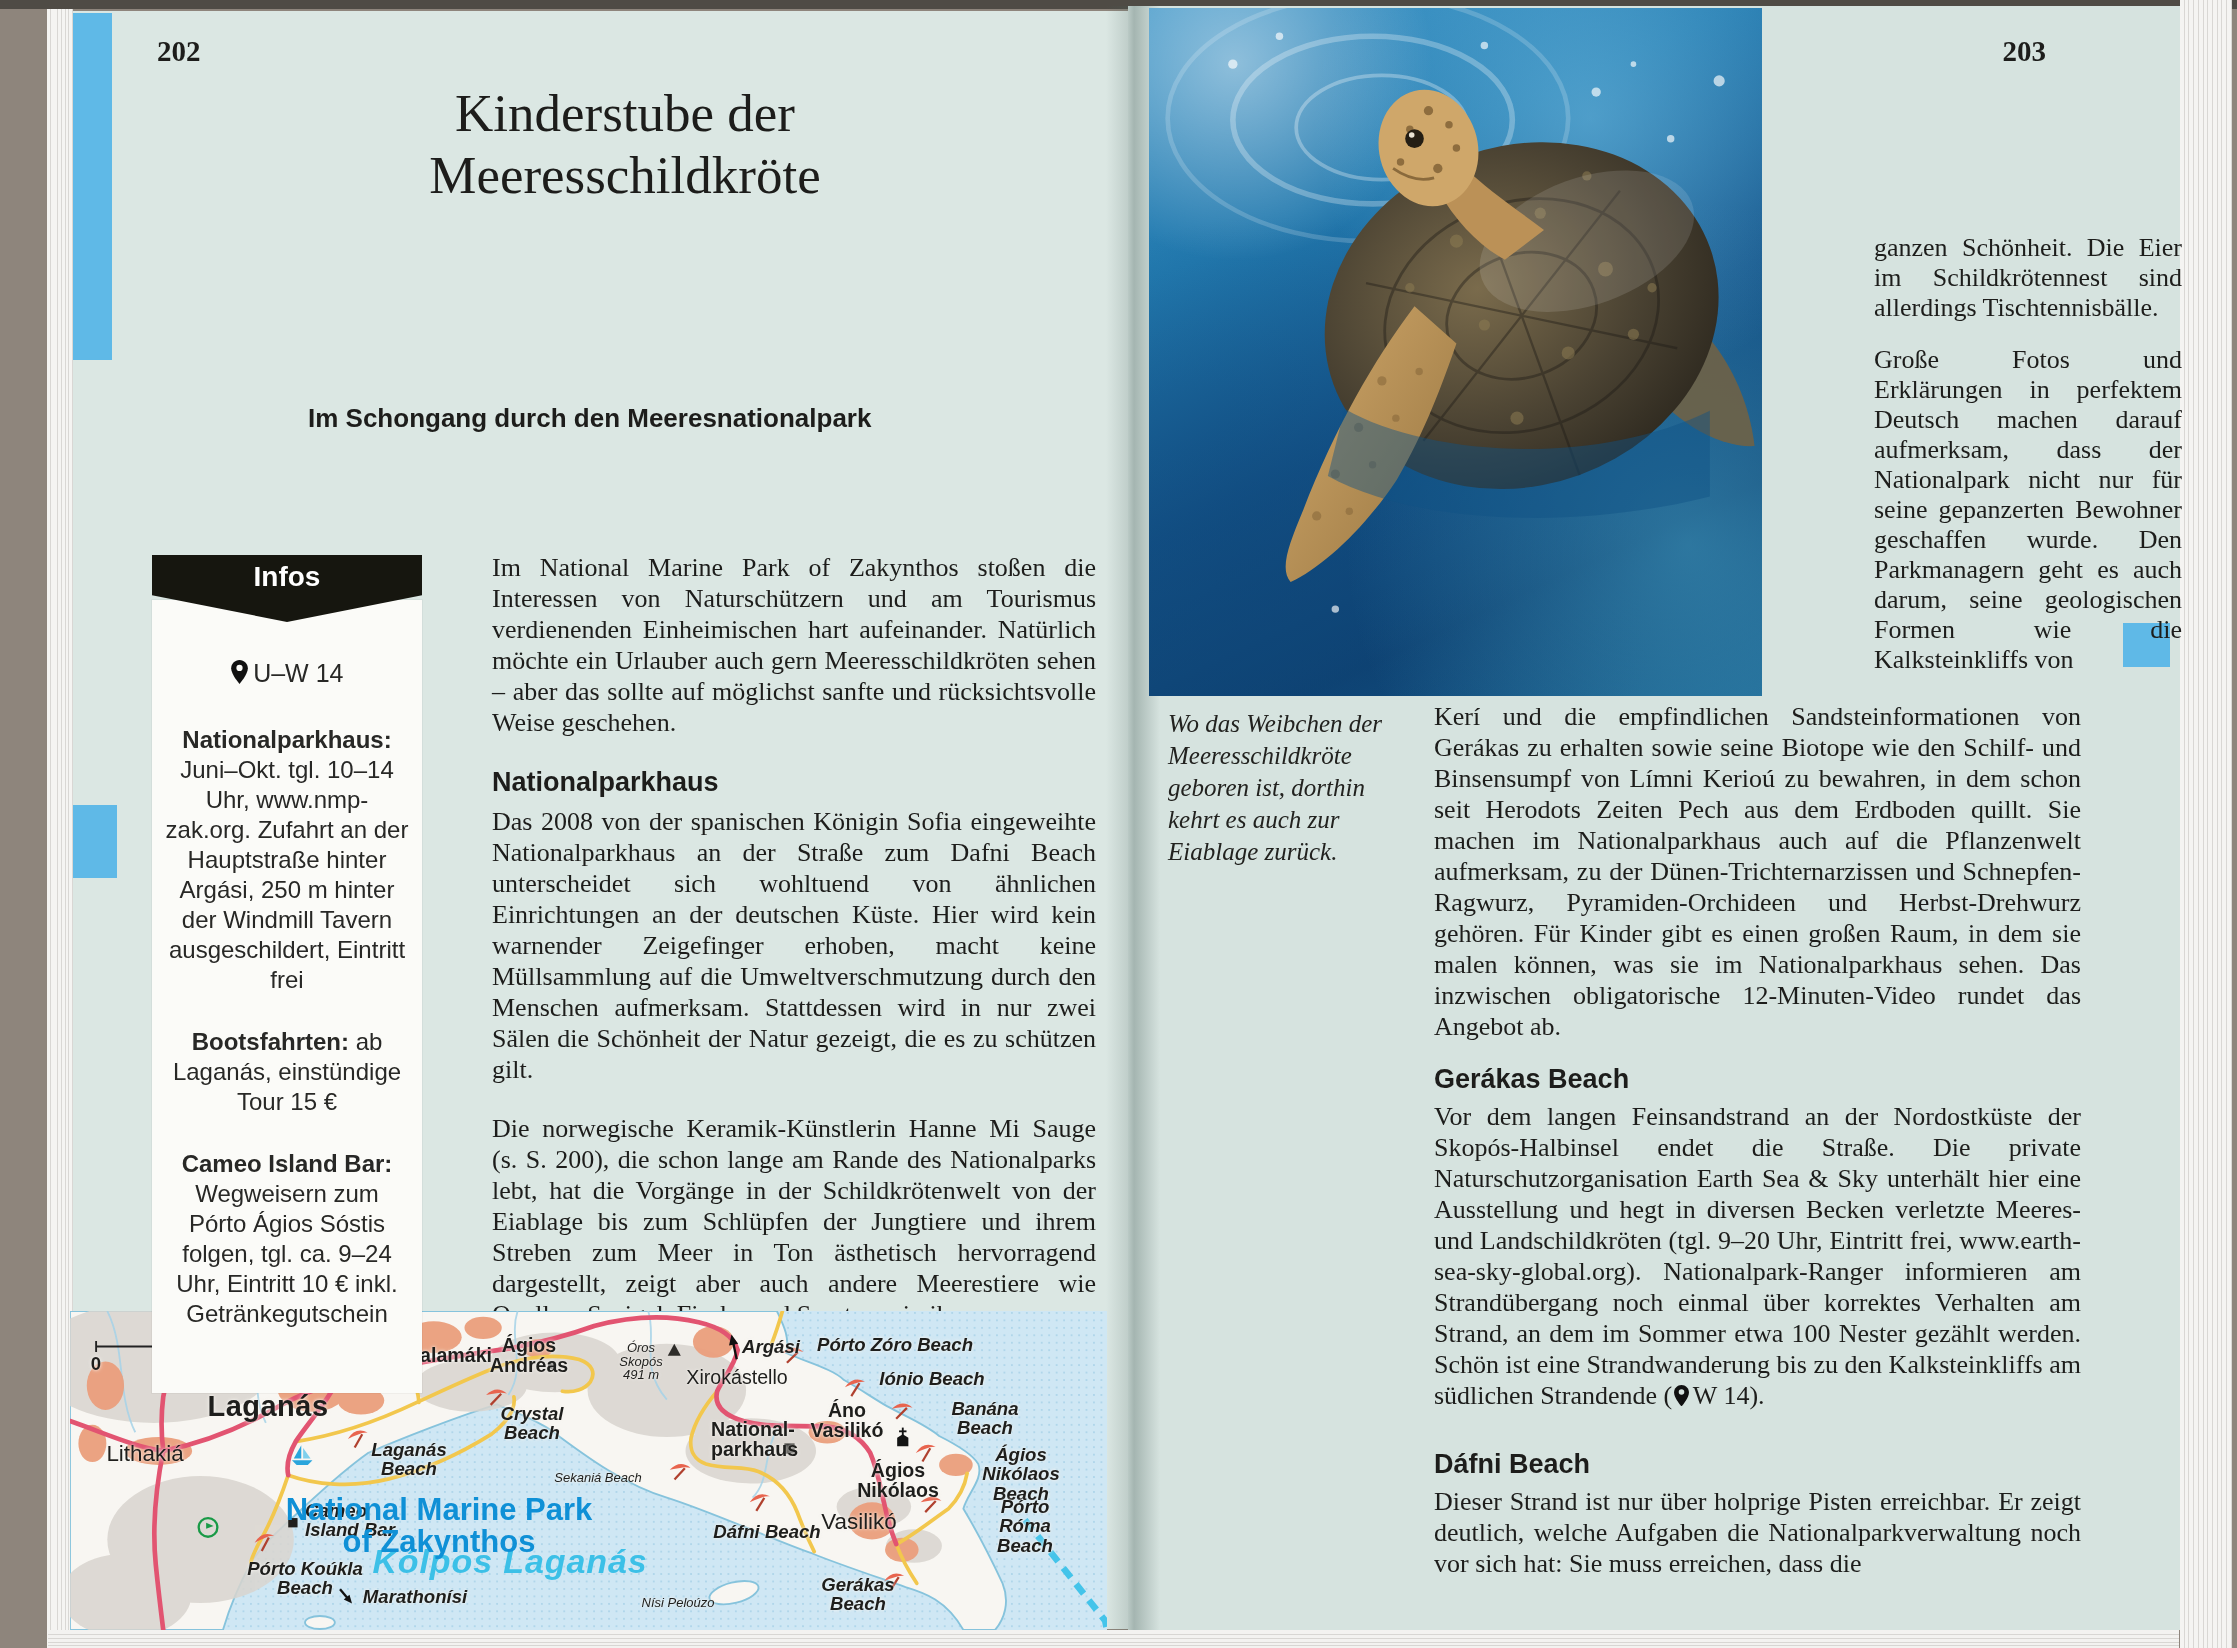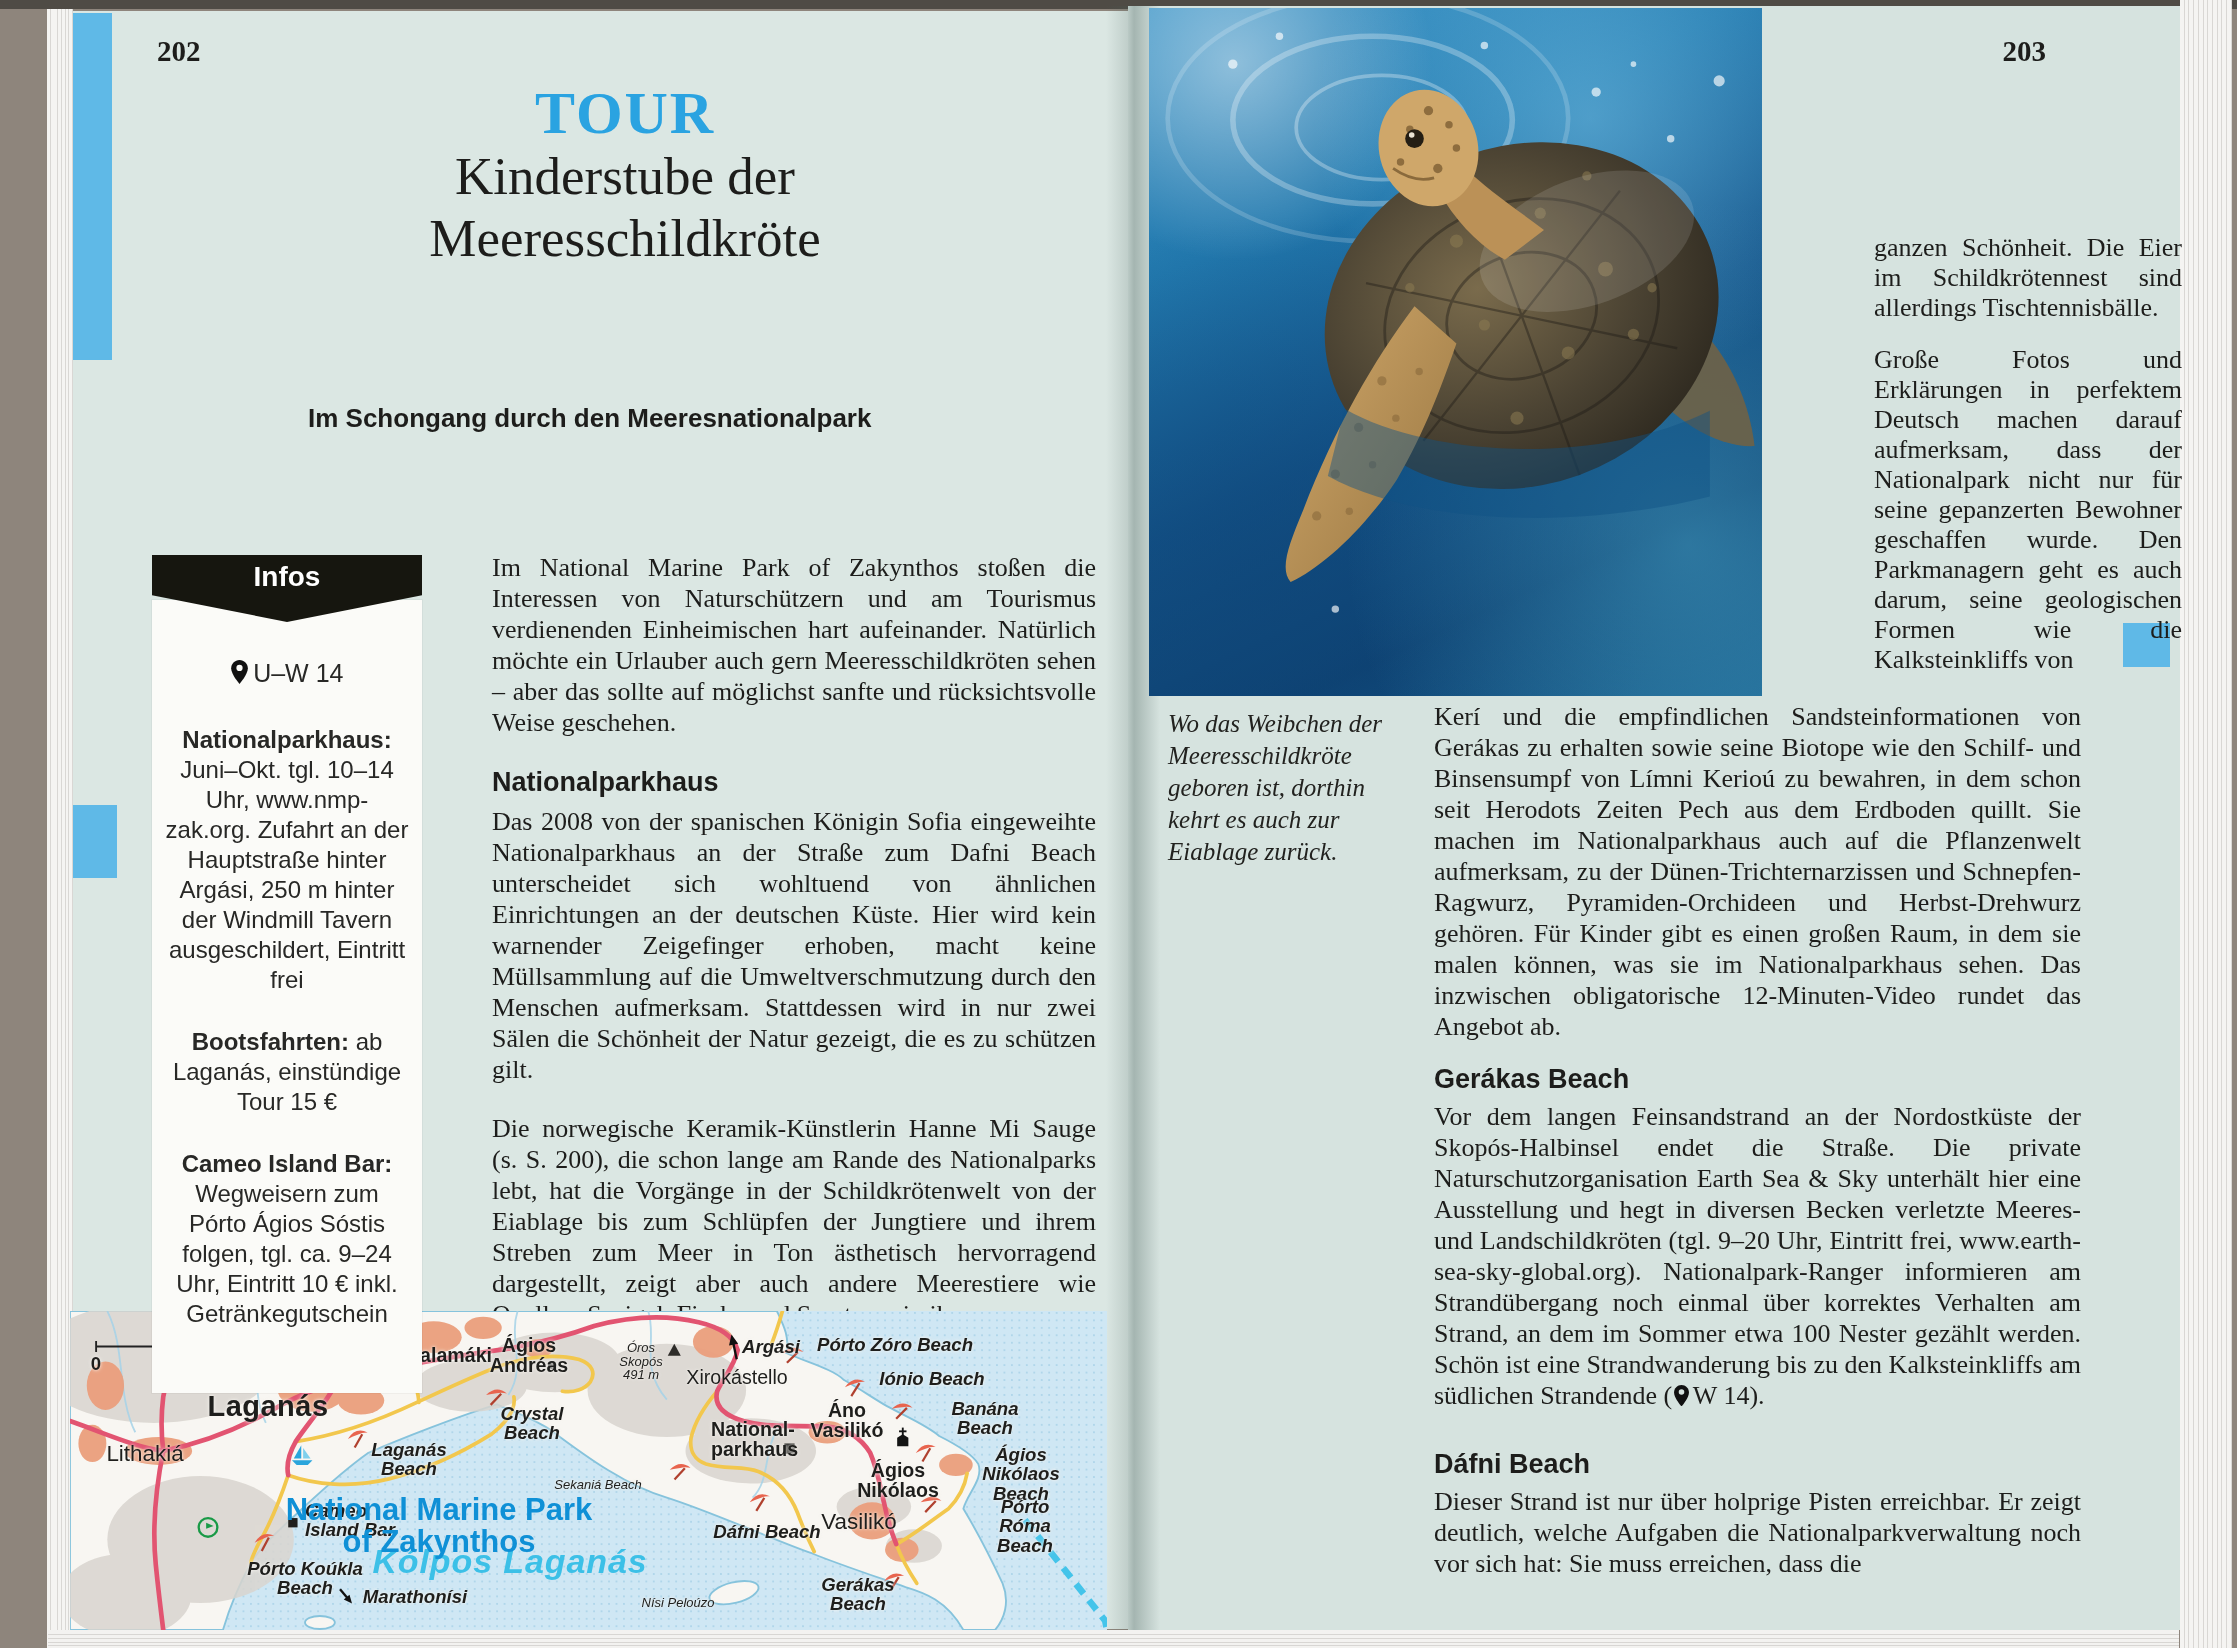--- a/index.html
+++ b/index.html
@@ -98,21 +98,20 @@
   <div class="spine"></div>
 
   <div class="blue-bar"></div>
   <div class="blue-sq l"></div>
   <div class="blue-sq r"></div>
 
   <div class="pagenum l">202</div>
   <div class="pagenum r">203</div>
 
   <div class="titleblock">
-    <div class="kicker">TOUR</div>
     <div class="title">Kinderstube der</div>
     <div class="title">Meeresschildkröte</div>
   </div>
   <div class="subtitle">Im Schongang durch den Meeresnationalpark</div>
 
   <div class="infobox">
     <div class="ibx-head">Infos</div>
     <div class="ibx-body">
       <div class="ibx-loc">
         <span class="pin"><svg width="17" height="24" viewBox="0 0 16 23">
@@ -265,21 +264,21 @@
 parkhaus</span>
         <span class="ml town" style="left: 828px; top: 149px;">Ágios
 Nikólaos</span>
         <span class="ml " style="left: 951px; top: 134px;">Ágios Nikólaos Beach</span>
         <span class="ml " style="left: 955px; top: 186px;">Pórto Róma Beach</span>
         <span class="ml " style="left: 697px; top: 211px;">Dáfni Beach</span>
         <span class="ml place lg" style="left: 789px; top: 199px;">Vasilikó</span>
         <span class="ml " style="left: 788px; top: 264px;">Gerákas
 Beach</span>
         <span class="ml topo" style="left: 608px; top: 285px;">Nísi Peloúzo</span>
-        <span class="ml topo" style="left: 528px; top: 167px;">Sekaniá Beach</span>
+        <span class="ml topo" style="left: 528px; top: 160px;">Sekaniá Beach</span>
         <span class="ml town-lg" style="left: 198px; top: 80px;">Laganás</span>
         <span class="ml place lg" style="left: 75px; top: 131px;">Lithakiá</span>
         <span class="ml " style="left: 462px; top: 93px;">Crystal
 Beach</span>
         <span class="ml " style="left: 339px; top: 129px;">Laganás
 Beach</span>
         <span class="ml la" style="left: 235px; top: 190px;">Cameo
 Island Bar</span>
         <span class="ml " style="left: 235px; top: 248px;">Pórto Koúkla
 Beach</span>

